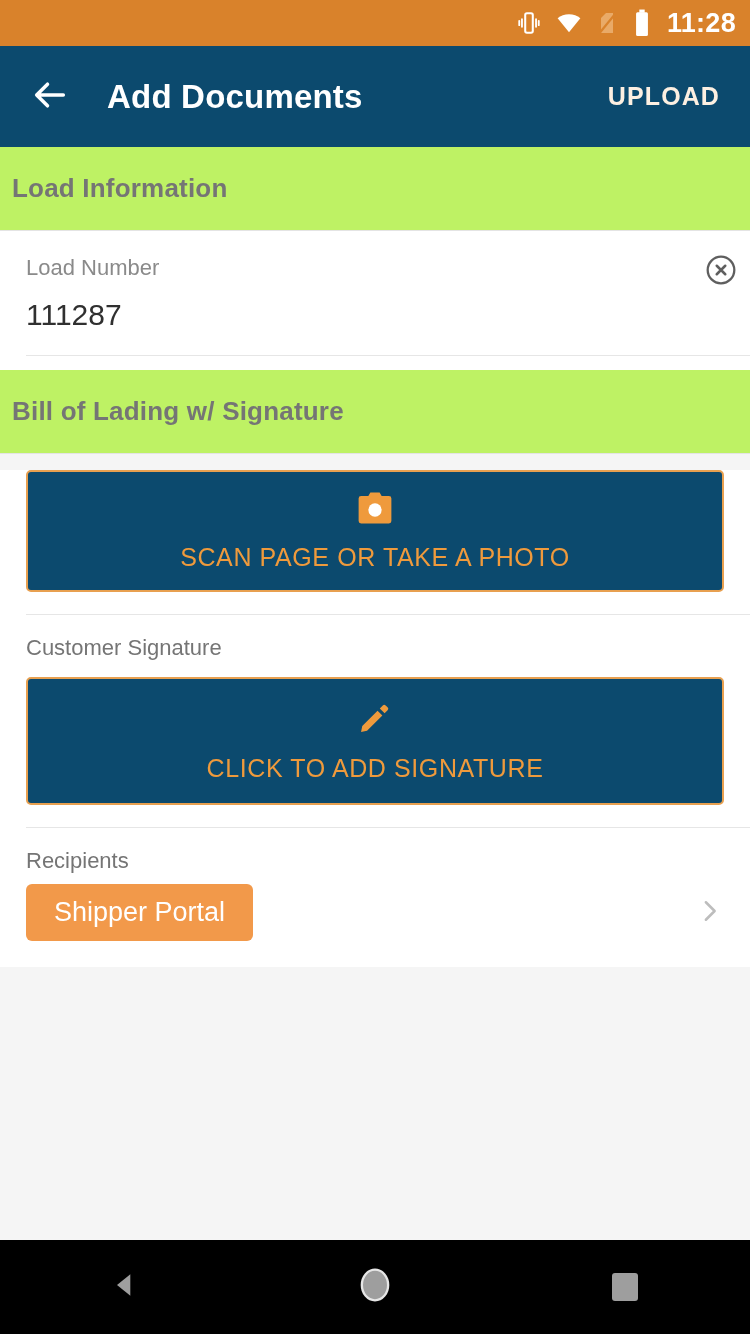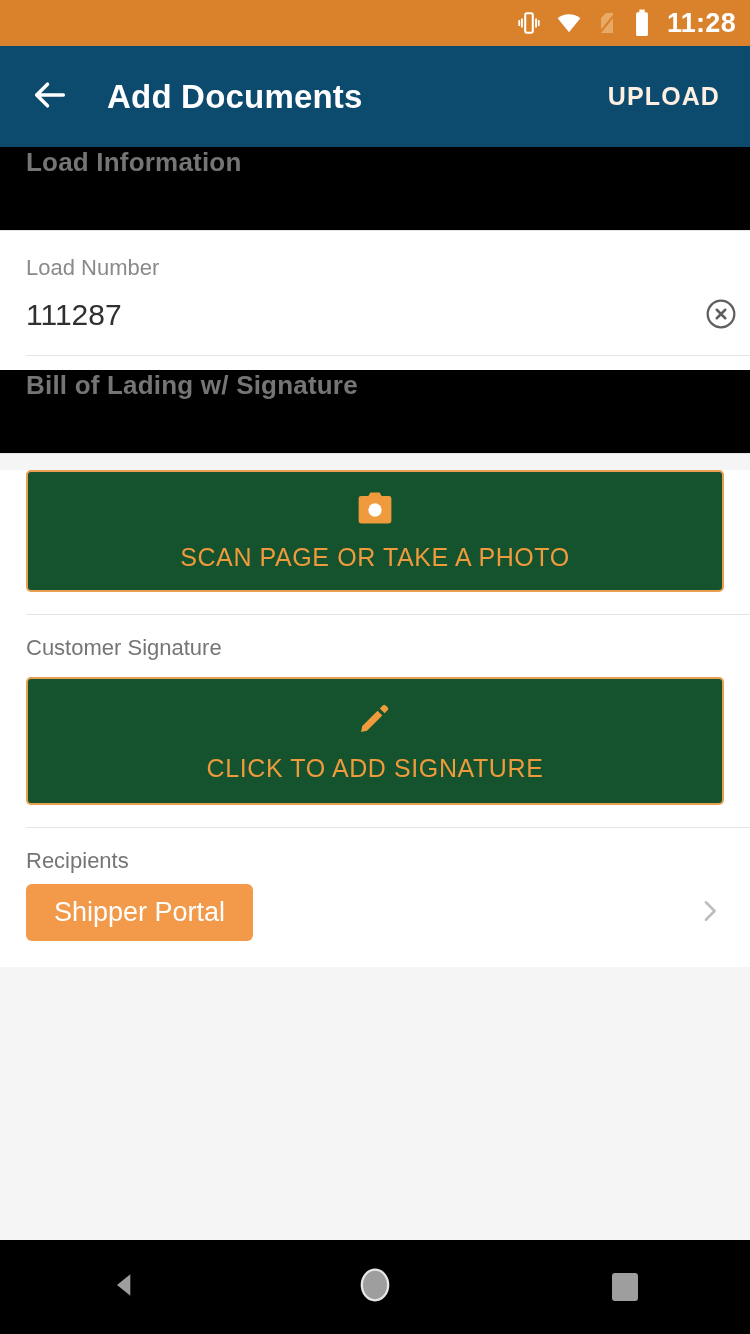--- a/index.html
+++ b/index.html
@@ -33,44 +33,44 @@
     color:#ffffff; font-size:33px; font-weight:bold;
     margin-left:33px; letter-spacing:.2px; flex:1;
   }
   .upload-btn{
     color:#fdf0e2; font-size:25px; font-weight:bold;
     letter-spacing:1.1px; cursor:pointer; padding:10px 4px;
   }
 
   
   .section-head{
-    background:#000000; height:84px;
-    display:flex; align-items:flex-start; padding:0 26px;
+    background:#bef264; height:84px;
+    display:flex; align-items:center; padding:0 12px;
     border-bottom:1px solid #e4e4e4;
   }
   .section-head-text{ font-size:26px; font-weight:bold; color:#757575; letter-spacing:.2px; }
 
   .card{ background:#ffffff; }
 
   .field-row{
     position:relative; padding:22px 12px 20px 26px;
-    display:flex; align-items:flex-end;
+    display:flex; align-items:flex-start;
   }
   .field-col{ flex:1; }
   .field-label{ font-size:22px; color:#8a8a8a; line-height:30px; }
   .field-value{ font-size:30px; color:#303030; line-height:40px; margin-top:12px; }
   .divider{ height:1px; background:#e6e6e6; margin-left:26px; }
 
   .trailing{ display:flex; align-items:center; justify-content:center; cursor:pointer; }
 
   
   .outline-box{
     margin:16px 26px 0 26px;
     border:2px solid #e8a050; border-radius:5px;
-    background:#14532d;
+    background:#0c4a6e;
     display:flex; flex-direction:column; align-items:center; justify-content:center;
     cursor:pointer;
   }
   .scan-box{ height:122px; }
   .sign-box{ height:128px; }
   .box-icon{ margin-bottom:14px; }
   .box-label{
     color:#ef9a3c; font-size:25px; letter-spacing:.6px;
   }
   .sub-label{

